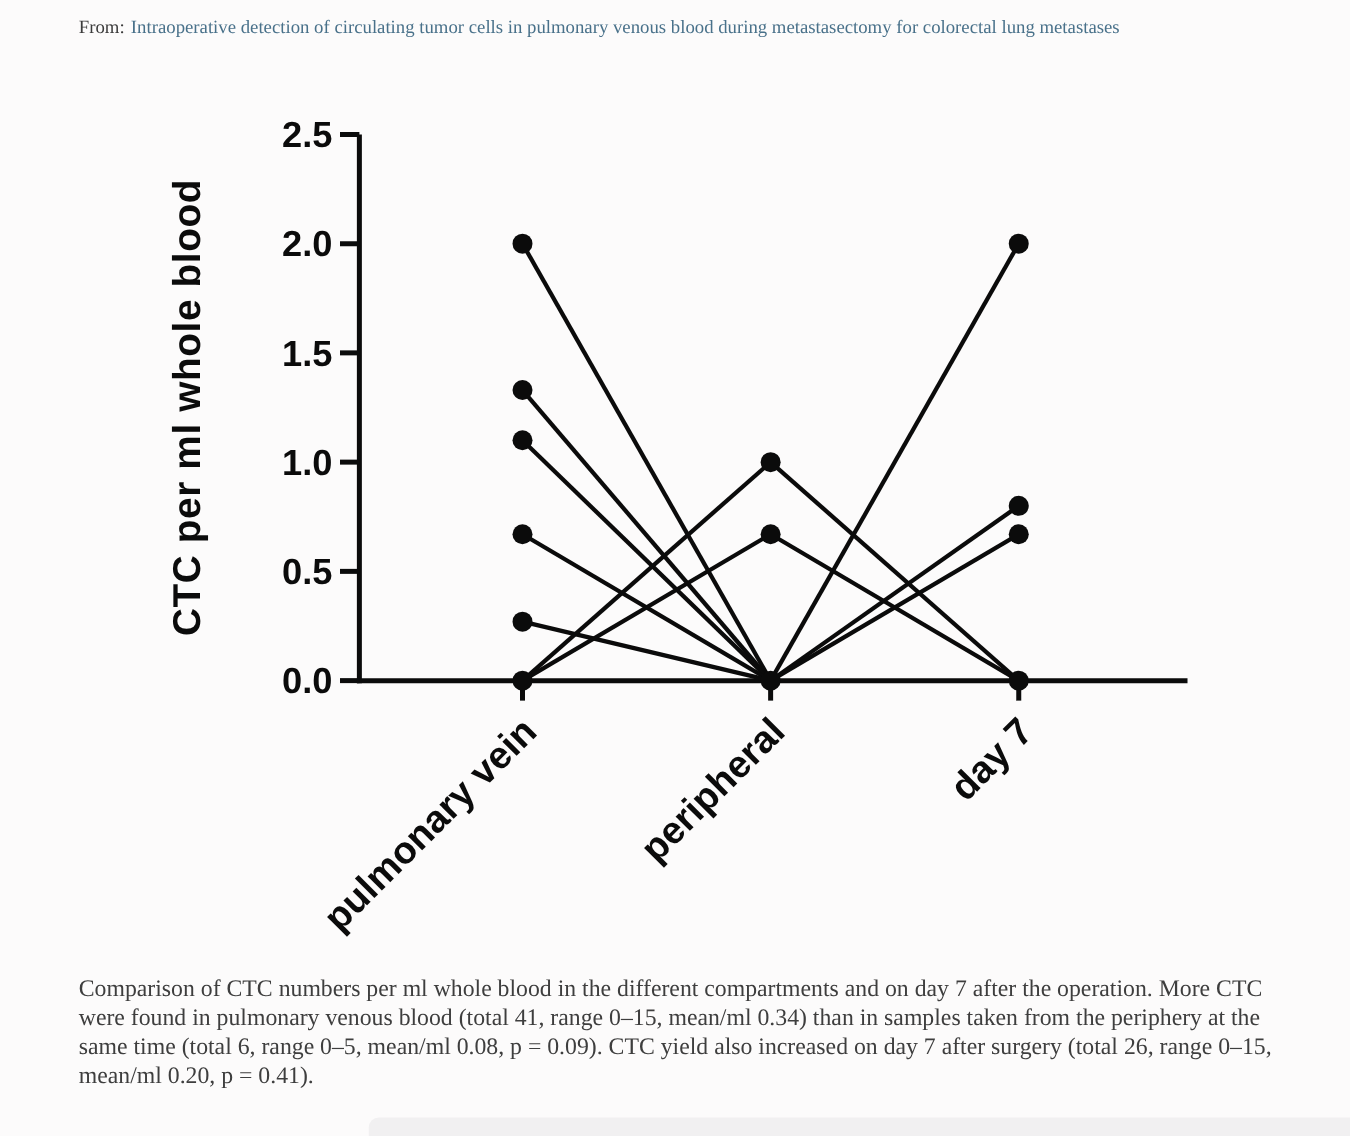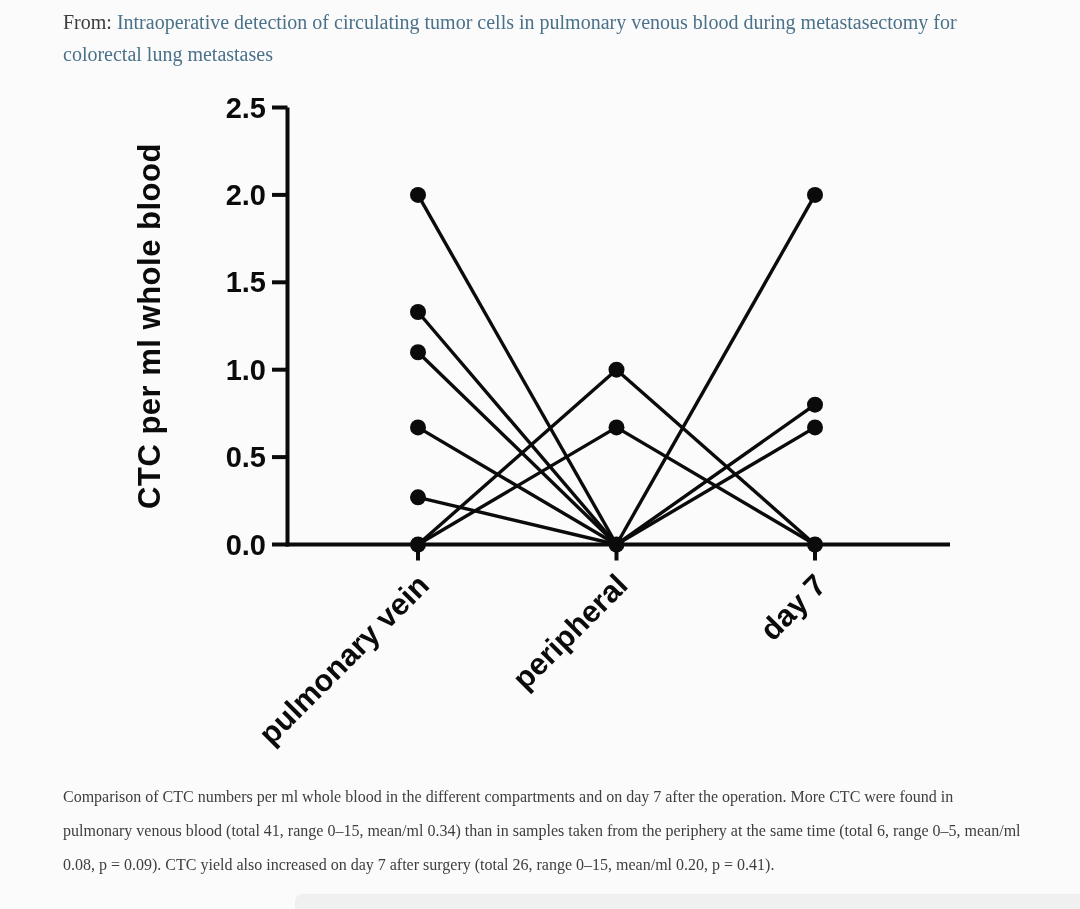--- a/index.html
+++ b/index.html
@@ -5,38 +5,38 @@
   * { margin:0; padding:0; box-sizing:border-box; }
   html,body { width:1080px; height:909px; }
   body {
     position:relative;
     background:#fcfbfb;
     font-family:"Liberation Serif", serif;
     overflow:hidden;
   }
   .header {
     position:absolute; left:63px; top:6px; width:960px;
-    font-size:20px; line-height:32px; color:#3b3b3b;
+    font-size:15px; line-height:32px; color:#3b3b3b;
   }
   .from-label { margin-right:5px; }
   .title-link { color:var(--link,#49718a); text-decoration:none; cursor:pointer; }
   .chart {
     position:absolute; left:100px; top:85px; width:880px; height:700px;
   }
   .chart text {
     font-family:"Liberation Sans", sans-serif;
     font-weight:bold;
     fill:var(--ink,#0b0b0b);
   }
   .ytick-label { font-size:29px; }
   .xcat-label  { font-size:30.5px; }
   .ytitle      { font-size:31px; letter-spacing:0.5px; }
   .caption {
     position:absolute; left:63px; top:780px; width:958px;
-    font-size:16px; line-height:34px; color:var(--text,#3e3e3e);
+    font-size:19px; line-height:23px; color:var(--text,#3e3e3e);
     text-align:left;
   }
   .bottom-band {
     position:absolute; left:295px; top:894px; width:785px; height:15px;
     background:var(--band,#f1f0f1);
     border-top-left-radius:8px;
   }
 </style>
 </head>
 <body style="background: rgb(252, 251, 251);">

